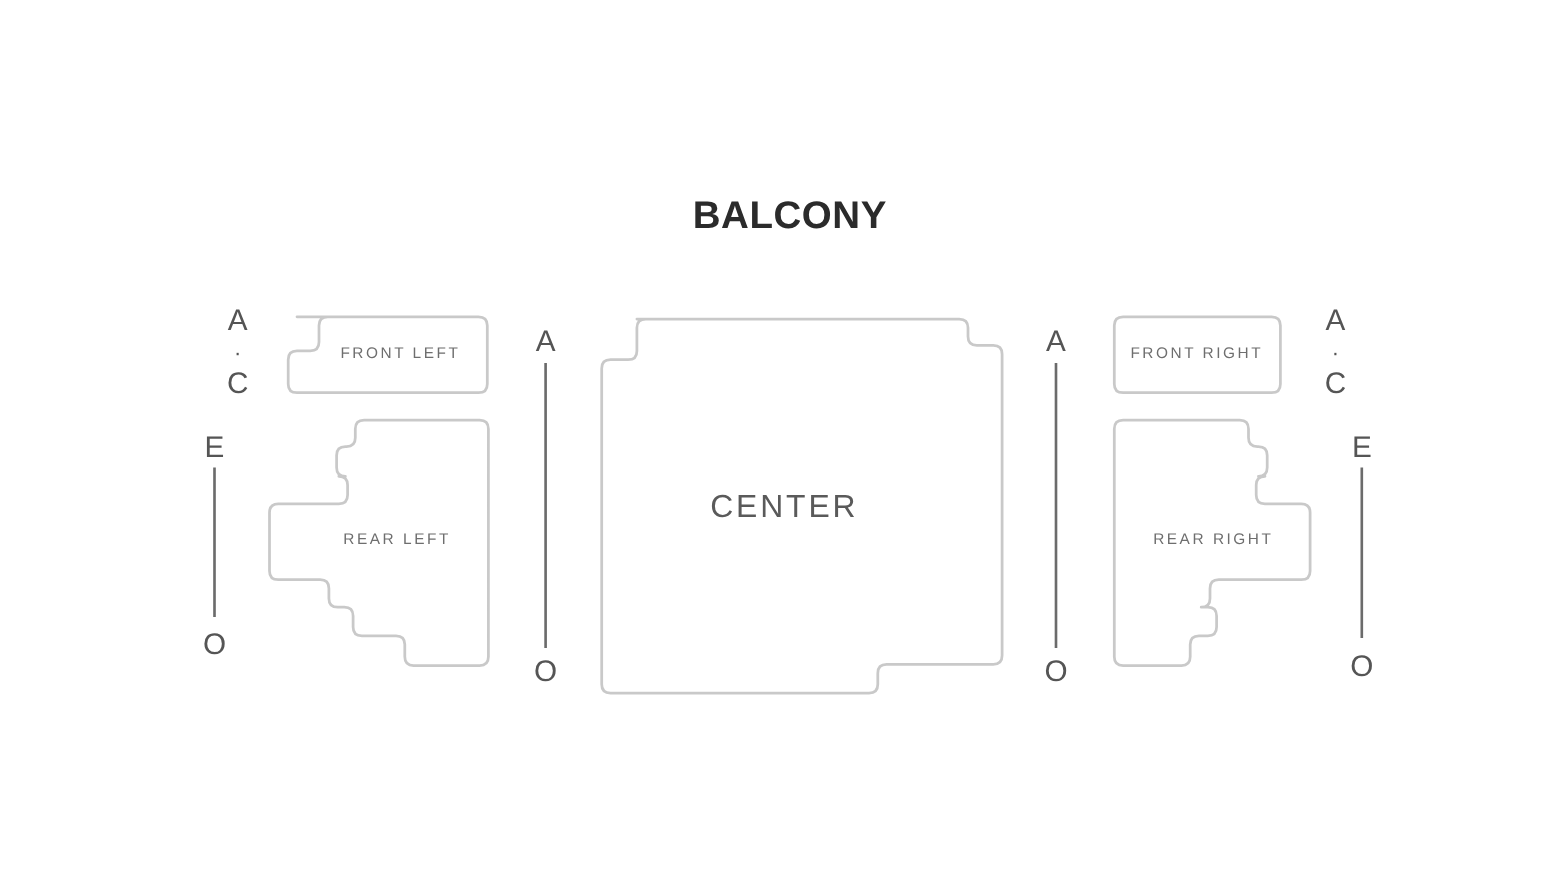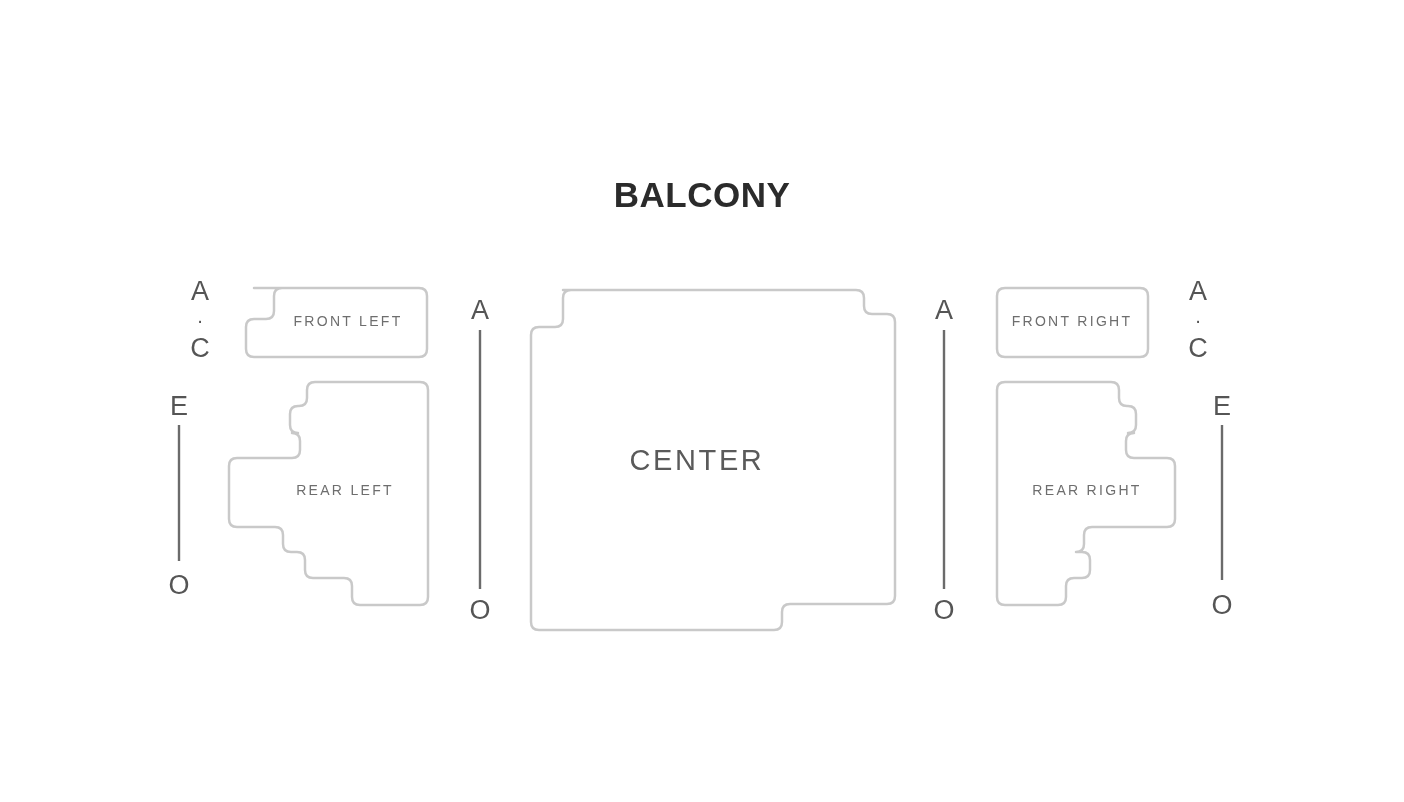--- a/index.html
+++ b/index.html
@@ -13,20 +13,21 @@
     height: 802px;
     font-family: "Liberation Sans", "DejaVu Sans", sans-serif;
     overflow: hidden;
     position: relative;
   }
   #map-root {
     position: relative;
     width: 1180px;
     height: 802px;
     background: #ffffff;
+    margin-left: 16px;
   }
   svg#venue-map {
     display: block;
     width: 1404px;
     height: 802px;
   }
   .section-outline {
     fill: #ffffff;
     stroke: #c9c9c9;
     stroke-width: 2.5;

